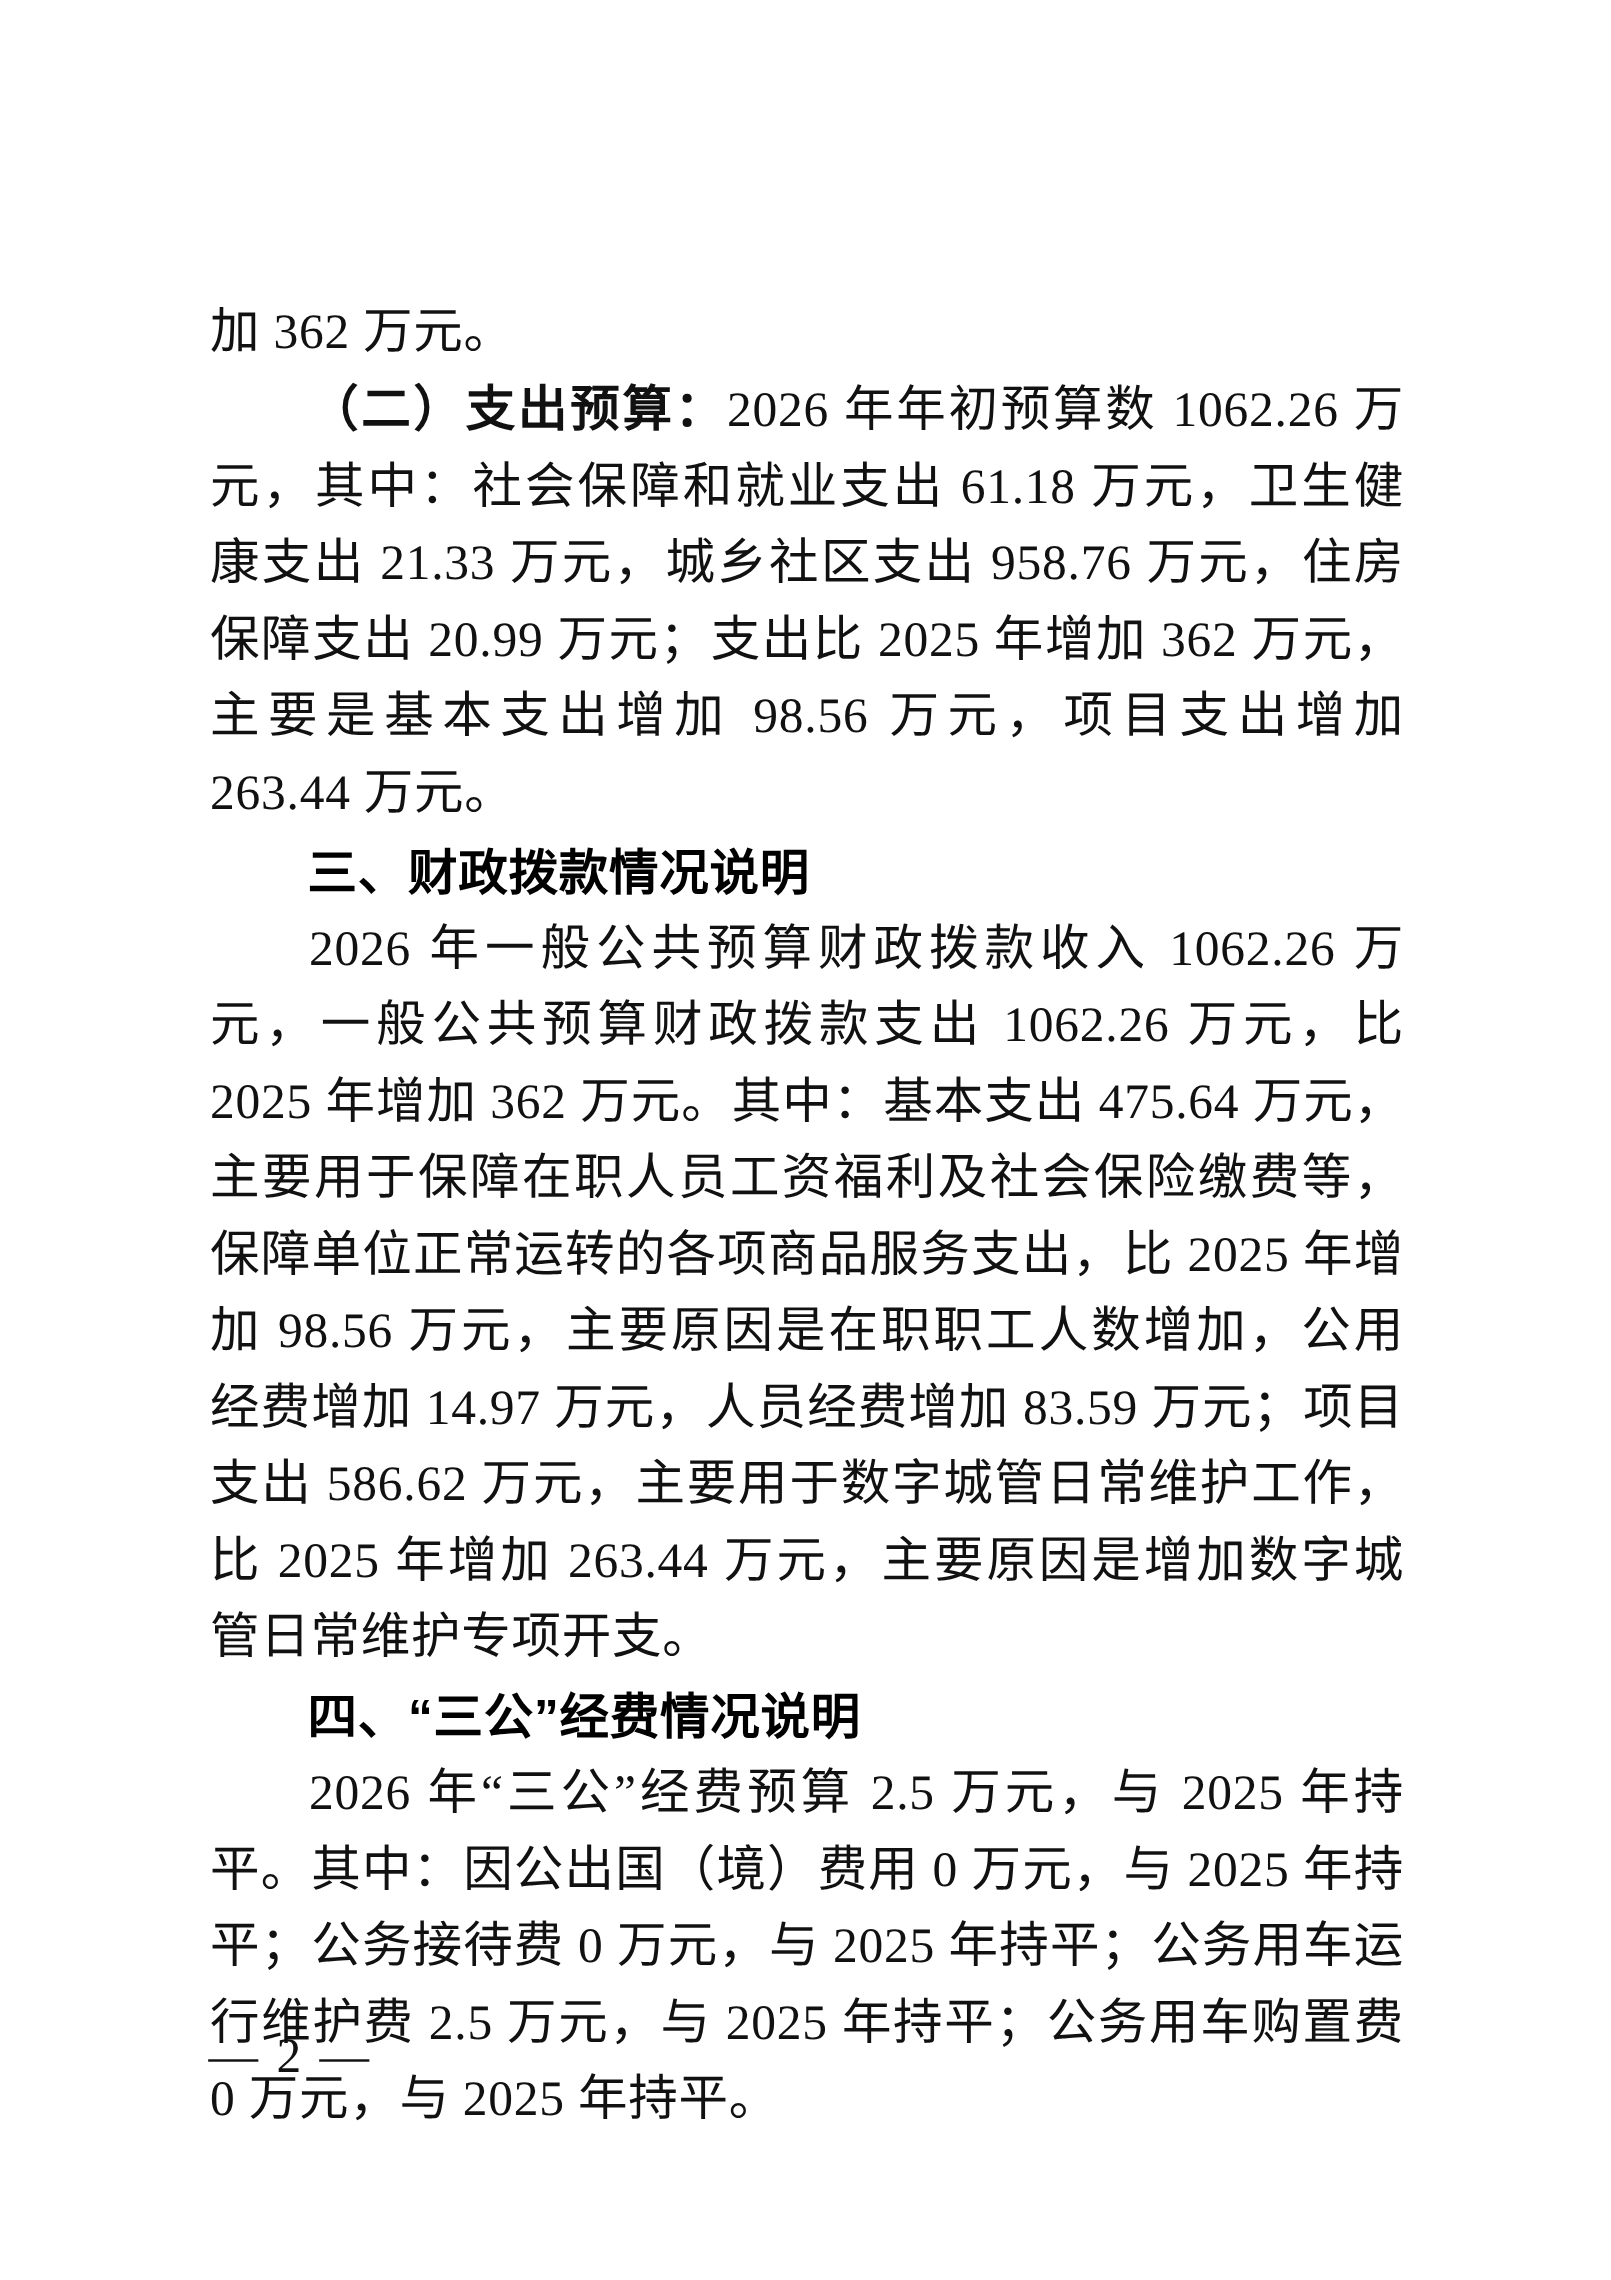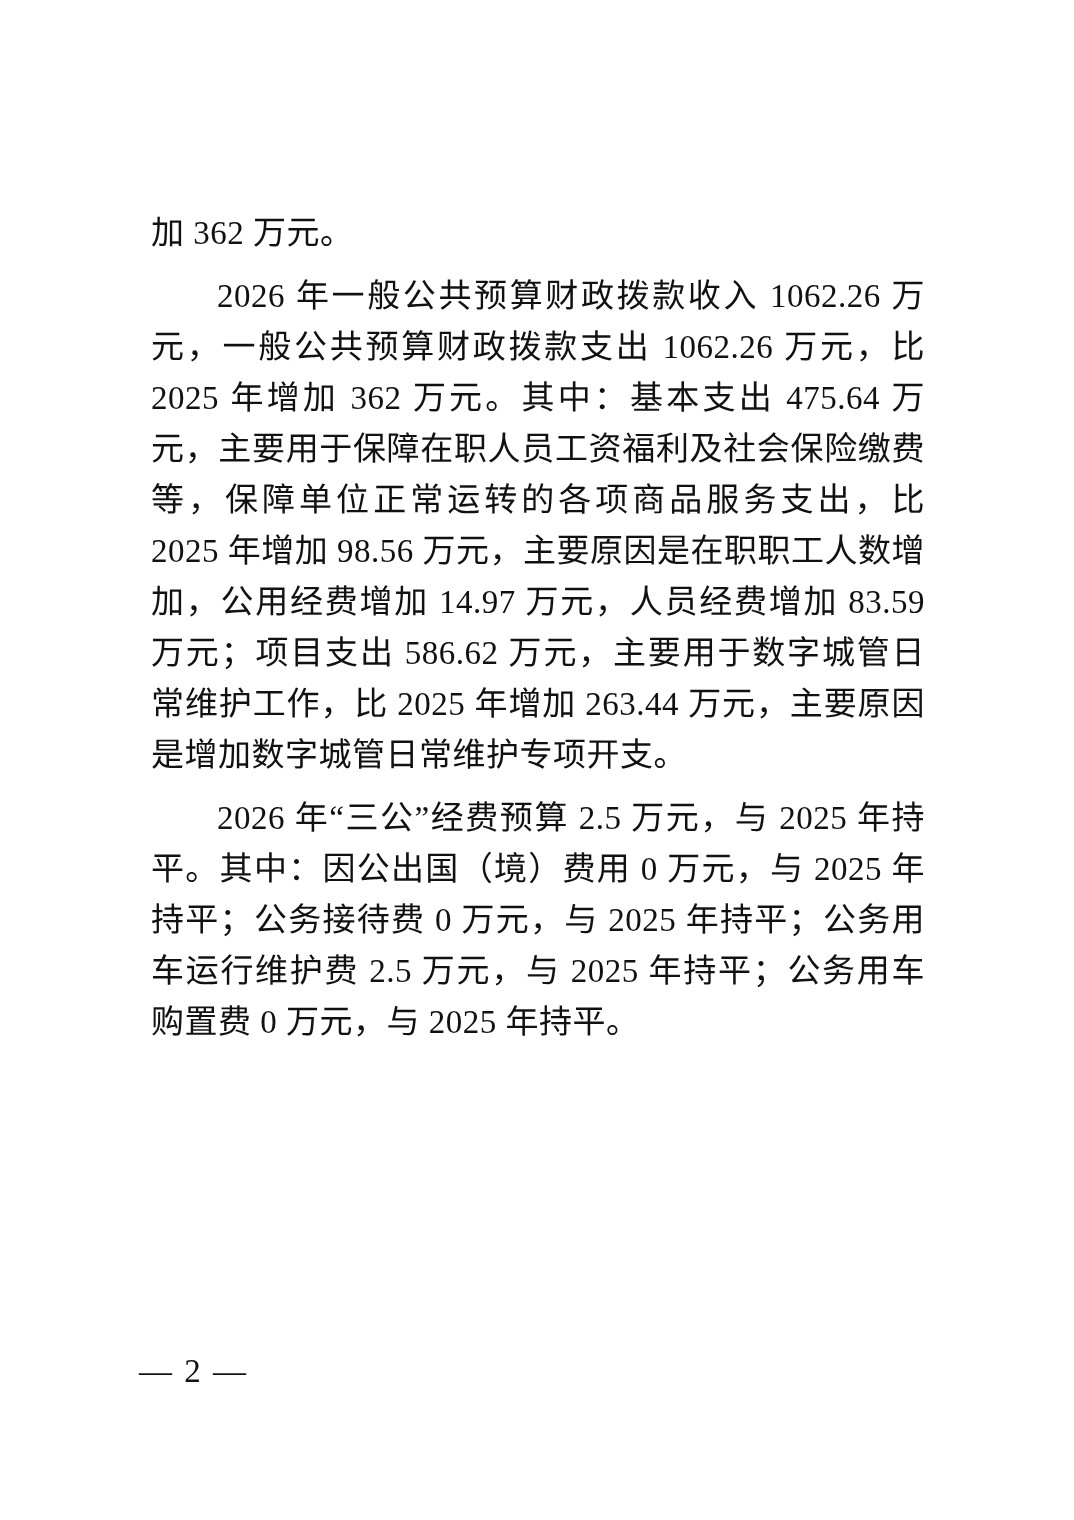--- a/index.html
+++ b/index.html
@@ -20,21 +20,21 @@
     position: absolute;
     left: 139px;
     top: 196px;
     width: 798px;
     font-size: 33px;
     line-height: 51px;
     text-align: justify;
     letter-spacing: 0.5px;
   }
   .content p {
-    margin: 12px;
+    margin: 1px;
     padding: 0;
     text-indent: 2em;
   }
   .content p.continuation {
     text-indent: 0;
   }
   .section-heading {
     margin: 0;
     padding: 0;
     text-indent: 2em;
@@ -60,25 +60,28 @@
 </style>
 </head>
 <body>
 
 <div class="page">
 
   <div class="content">
 
     <p class="continuation">加 362 万元。</p>
 
+    <p><span class="lead-label">（二）支出预算：</span><span>2026 年年初预算数 1062.26 万元，其中：社会保障和就业支出 61.18 万元，卫生健康支出 21.33 万元，城乡社区支出 958.76 万元，住房保障支出 20.99 万元；支出比 2025 年增加 362 万元，主要是基本支出增加 98.56 万元，项目支出增加 263.44 万元。</span></p>
 
+    <h2 class="section-heading">三、财政拨款情况说明</h2>
 
     <p>2026 年一般公共预算财政拨款收入 1062.26 万元，一般公共预算财政拨款支出 1062.26 万元，比 2025 年增加 362 万元。其中：基本支出 475.64 万元，主要用于保障在职人员工资福利及社会保险缴费等，保障单位正常运转的各项商品服务支出，比 2025 年增加 98.56 万元，主要原因是在职职工人数增加，公用经费增加 14.97 万元，人员经费增加 83.59 万元；项目支出 586.62 万元，主要用于数字城管日常维护工作，比 2025 年增加 263.44 万元，主要原因是增加数字城管日常维护专项开支。</p>
 
 
+    <h2 class="section-heading">四、“三公”经费情况说明</h2>
 
     <p>2026 年“三公”经费预算 2.5 万元，与 2025 年持平。其中：因公出国（境）费用 0 万元，与 2025 年持平；公务接待费 0 万元，与 2025 年持平；公务用车运行维护费 2.5 万元，与 2025 年持平；公务用车购置费 0 万元，与 2025 年持平。</p>
 
   </div>
 
   <div class="page-footer">— 2 —</div>
 
 </div>
 
 </body></html>

